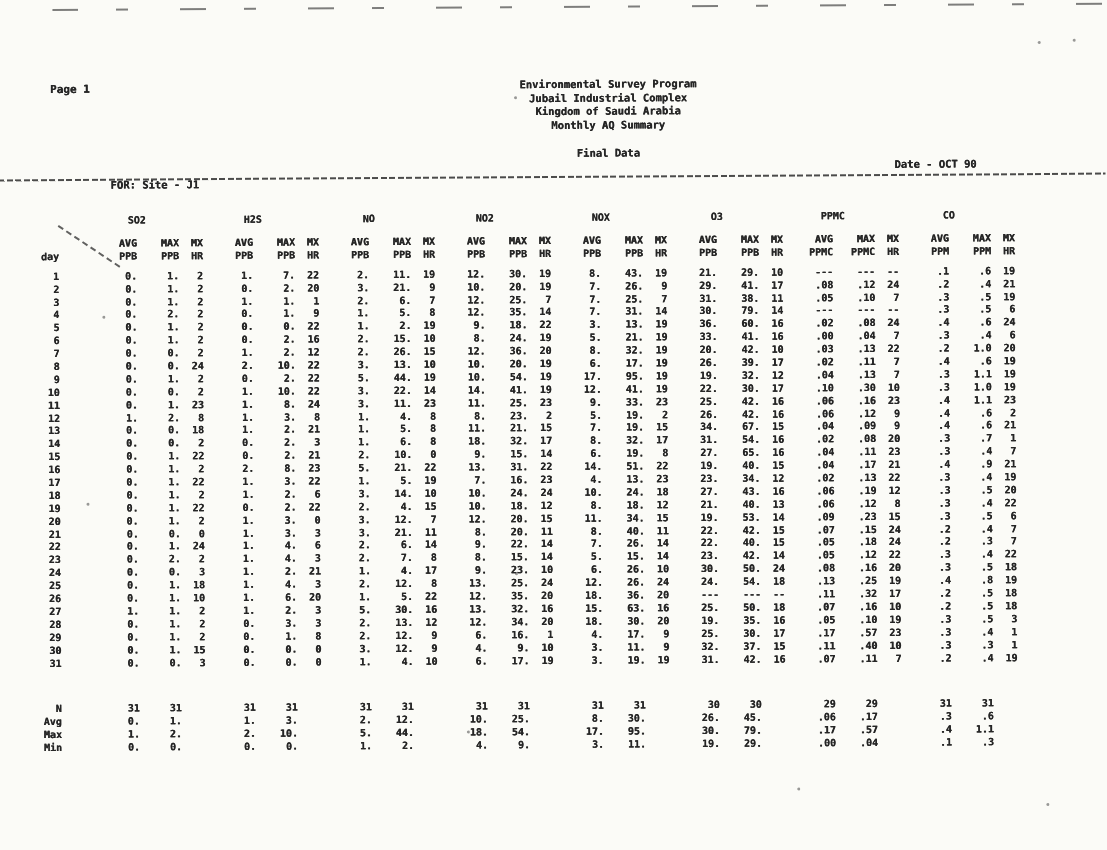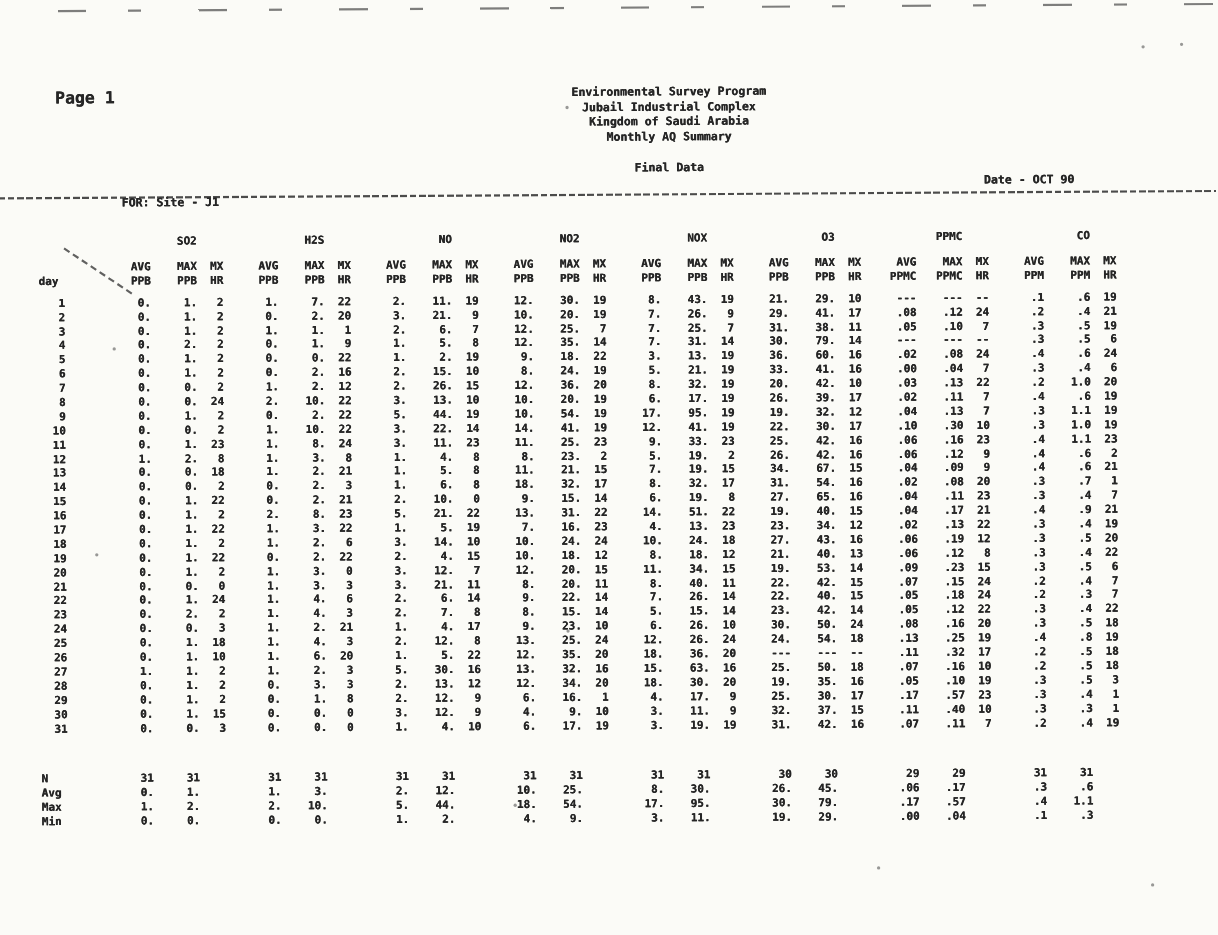--- a/index.html
+++ b/index.html
@@ -13,38 +13,38 @@
     position:absolute;inset:0;
     transform:rotate(-0.35deg);
     font-weight:700;
     font-size:10px;line-height:13px;
     text-shadow:0.3px 0 0 currentColor;
   }
   .artifact-top{
     position:absolute;top:6px;left:55px;right:0;height:1.6px;opacity:.65;
     background:repeating-linear-gradient(90deg,#3a3a3a 0 26px,transparent 26px 64px,#3a3a3a 64px 76px,transparent 76px 128px);
   }
-  .page-label{position:absolute;left:52px;top:80px;font-size:15px;}
+  .page-label{position:absolute;left:52px;top:80px;font-size:11px;}
   .header-block{position:absolute;left:430px;top:78px;width:360px;text-align:center;font-size:10.5px;line-height:13.5px;}
   .header-block .subtitle{margin-top:15px;}
   .for-label{position:absolute;left:112px;top:176px;font-size:10.5px;}
   .date-label{position:absolute;left:896px;top:160px;font-size:10.5px;}
   .separator{
     position:absolute;left:0;right:0;top:176px;height:1.7px;opacity:.85;
     background:repeating-linear-gradient(90deg,#2c2c2c 0 6px,transparent 6px 8.5px);
   }
   .aq-table{position:absolute;left:36px;top:212px;white-space:nowrap;}
   .row{white-space:nowrap;height:12.9px;line-height:12.9px;}
   .grp-row{margin-bottom:10px;height:13px;}
   .unit-row{margin-bottom:7px;}
   .cd{display:inline-block;width:24px;text-align:right;margin-right:36px;vertical-align:top;}
   .ca{display:inline-block;width:42px;text-align:right;vertical-align:top;}
   .ch{display:inline-block;width:24px;text-align:right;margin-right:8px;vertical-align:top;}
-  .cg{display:inline-block;width:84px;text-align:right;margin-right:32px;vertical-align:top;}
-  .left{text-align:left;}
+  .cg{display:inline-block;width:84px;text-align:center;margin-right:32px;vertical-align:top;}
+  .left{text-align:right;}
   .summary{margin-top:33px;}
   .diag{
     position:absolute;left:24px;top:10px;width:74px;height:0;
     border-top:2px dashed #3b3b3b;opacity:.8;
     transform:rotate(34deg);transform-origin:left top;
   }
   .speck{position:absolute;width:3px;height:3px;border-radius:50%;background:#474747;opacity:.55;}
 </style>
 </head>
 <body>

